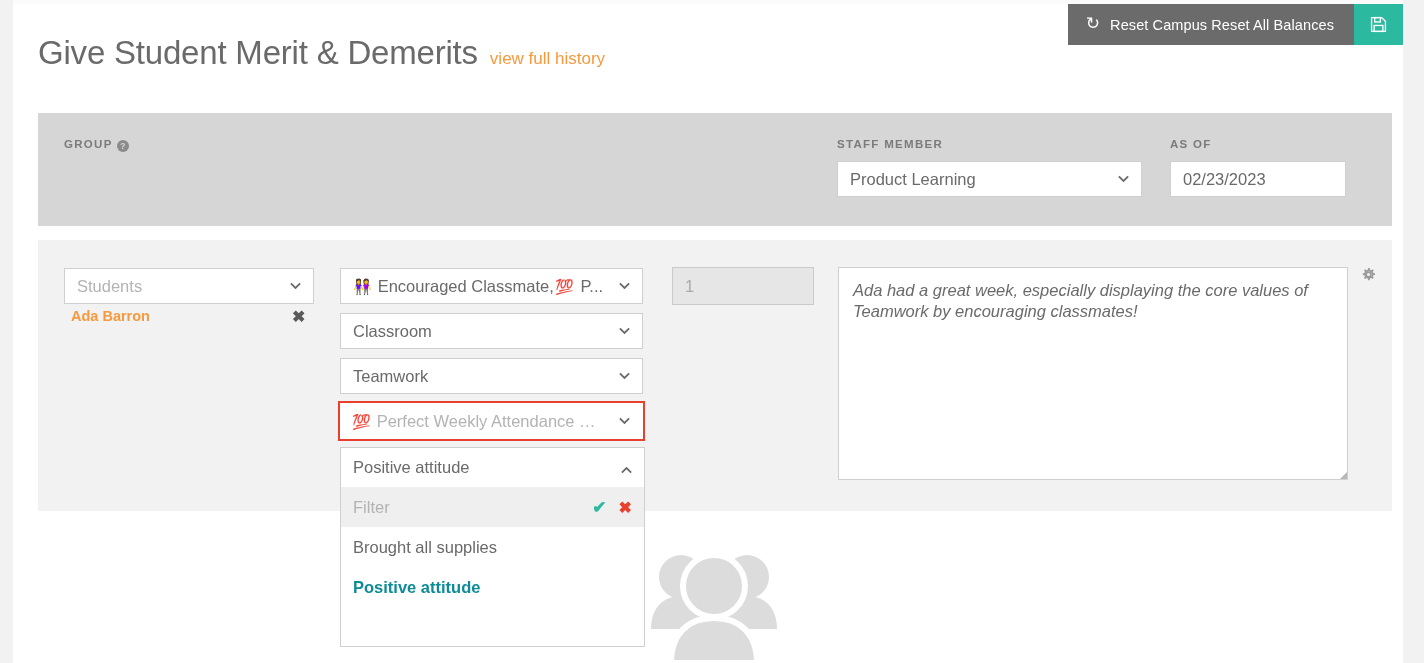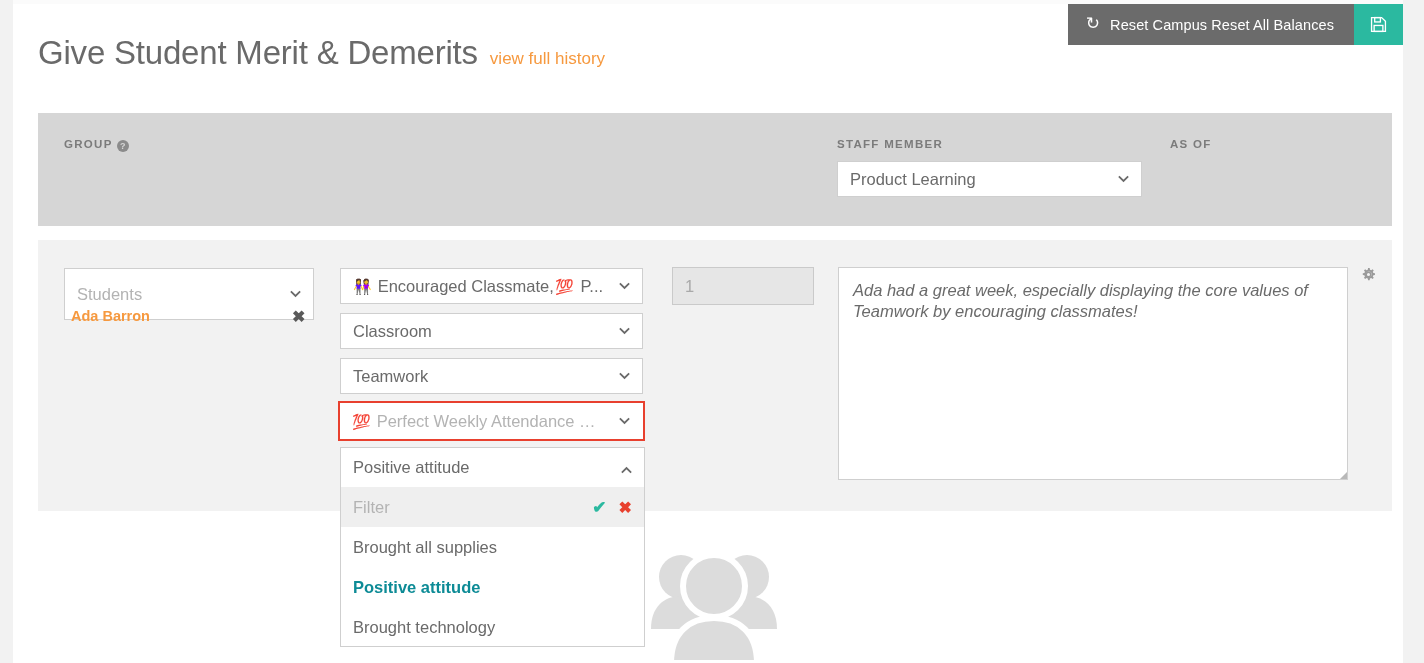--- a/index.html
+++ b/index.html
@@ -200,25 +200,28 @@
     <div class="sel" style="left:799px; top:48px; width:305px; height:36px;">
       <span>Product Learning</span>
       <span class="caret">
         <svg width="13" height="13" viewBox="0 0 14 14" fill="none" stroke="#6a6a6a" stroke-width="1.9">
             <path d="M2 4.6 L7 9.6 L12 4.6"></path>
           </svg>
       </span>
     </div>
 
     <div class="field-label" style="left:1132px; top:25px;">AS OF</div>
+    <div class="txt" style="left:1132px; top:48px; width:176px; height:36px;">
+      <span>02/23/2023</span>
+    </div>
   </div>
 
   <div class="row-panel">
 
-    <div class="sel placeholder" style="left:26px; top:28px; width:250px; height:52px;">
+    <div class="sel placeholder" style="left:26px; top:28px; width:250px; height:36px;">
       <span>Students</span>
       <span class="caret">
         <svg width="13" height="13" viewBox="0 0 14 14" fill="none" stroke="#6a6a6a" stroke-width="1.9">
             <path d="M2 4.6 L7 9.6 L12 4.6"></path>
           </svg>
       </span>
     </div>
     <div class="student-tag" style="left:33px; top:68px;">Ada Barron</div>
     <div class="student-remove" style="left:254px; top:69px;">✖</div>
 
@@ -293,23 +296,20 @@
       <span class="f-input">Filter</span>
       <span class="f-ok">✔</span>
       <span class="f-no">✖</span>
     </div>
 
     <div class="dd-opt">
       <span>Brought all supplies</span>
     </div>
     <div class="dd-opt active">
       <span>Positive attitude</span>
-    </div>
-    <div class="dd-opt">
-      <span>Brought technology</span>
     </div>
   </div>
 
   <div class="watermark">
     <svg width="132" height="118" viewBox="0 0 132 118" fill="#dcdcdc">
       <circle cx="33" cy="32" r="22"></circle>
       <path d="M3 84c0-22 13-33 30-33s30 11 30 33z"></path>
       <circle cx="99" cy="32" r="22"></circle>
       <path d="M69 84c0-22 13-33 30-33s30 11 30 33z"></path>
       <circle cx="66" cy="41" r="31" stroke="#ffffff" stroke-width="6" fill="#dcdcdc"></circle>

